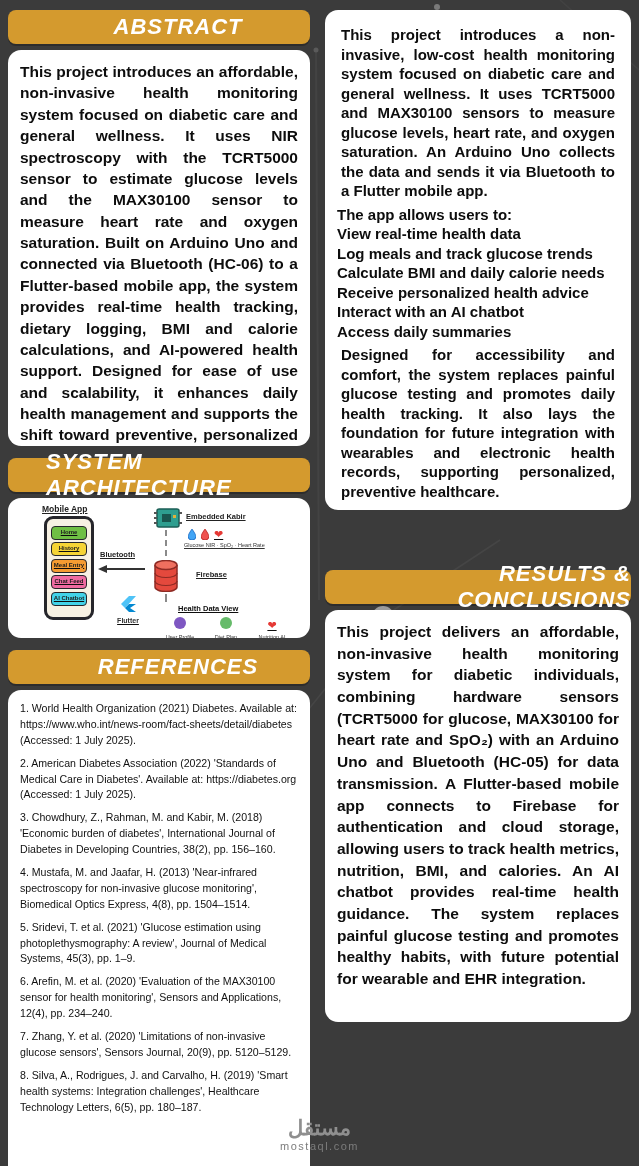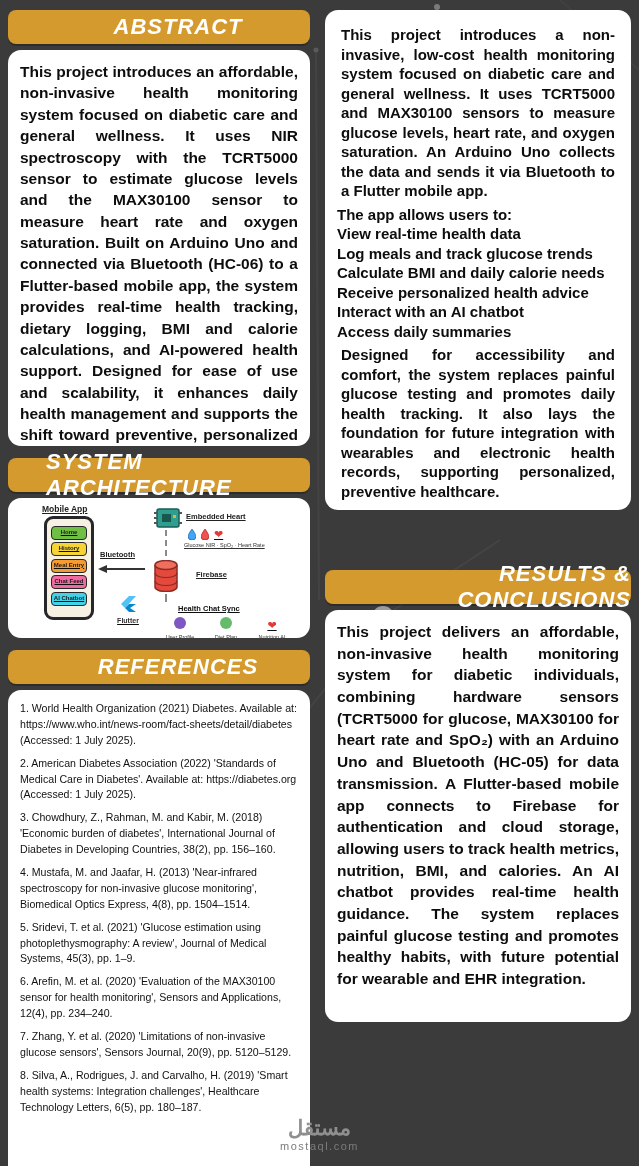--- a/index.html
+++ b/index.html
@@ -165,21 +165,21 @@
           <rect x="3" y="3" width="22" height="18" rx="2" fill="#2e9e8f" stroke="#1b5e55" stroke-width="1.5"></rect>
           <rect x="8" y="8" width="9" height="8" fill="#19564e"></rect>
           <rect x="19" y="9" width="3" height="3" fill="#e0b23a"></rect>
           <rect x="0" y="6" width="3" height="2" fill="#555"></rect>
             <rect x="0" y="11" width="3" height="2" fill="#555"></rect>
             <rect x="0" y="16" width="3" height="2" fill="#555"></rect>
           <rect x="25" y="6" width="3" height="2" fill="#555"></rect>
             <rect x="25" y="16" width="3" height="2" fill="#555"></rect>
         </svg>
       </div>
-      <div class="d-abs d-label d-embedded-label">Embedded Heart</div>
+      <div class="d-abs d-label d-embedded-label">Embedded Kabir</div>
 
       <div class="d-abs d-sensors">
         <svg width="8" height="11" viewBox="0 0 10 14">
             <path d="M5 0 C5 0 0 7 0 9.5 a5 4.5 0 0 0 10 0 C10 7 5 0 5 0 Z" fill="#42a5f5" stroke="#1565c0" stroke-width="1"></path>
           </svg>
         <svg width="8" height="11" viewBox="0 0 10 14">
             <path d="M5 0 C5 0 0 7 0 9.5 a5 4.5 0 0 0 10 0 C10 7 5 0 5 0 Z" fill="#ef5350" stroke="#b71c1c" stroke-width="1"></path>
           </svg>
         <span class="heart-glyph">❤</span>
       </div>
@@ -192,21 +192,21 @@
           <path d="M2 5 v22 a11 4.5 0 0 0 22 0 v-22" fill="#e4493d" stroke="#8e2b24" stroke-width="1.5"></path>
           <ellipse cx="13" cy="5" rx="11" ry="4.5" fill="#ef6f5f" stroke="#8e2b24" stroke-width="1.5"></ellipse>
           <path d="M2 13 a11 4.5 0 0 0 22 0" fill="none" stroke="#8e2b24" stroke-width="1.2"></path>
           <path d="M2 21 a11 4.5 0 0 0 22 0" fill="none" stroke="#8e2b24" stroke-width="1.2"></path>
         </svg>
       </div>
       <div class="d-abs d-label d-firebase-label">Firebase</div>
 
       <div class="d-abs d-dash2"></div>
 
-      <div class="d-abs d-sync-label">Health Chat Sync</div>
+      <div class="d-abs d-sync-label">Health Data View</div>
 
       <div class="d-abs d-sync-row">
         <div class="d-sync-item">
           <span class="icon-circle c-purple"></span>
           <span class="d-cap">User Profile</span>
         </div>
         <div class="d-sync-item">
           <span class="icon-circle c-green"></span>
           <span class="d-cap">Diet Plan</span>
         </div>

